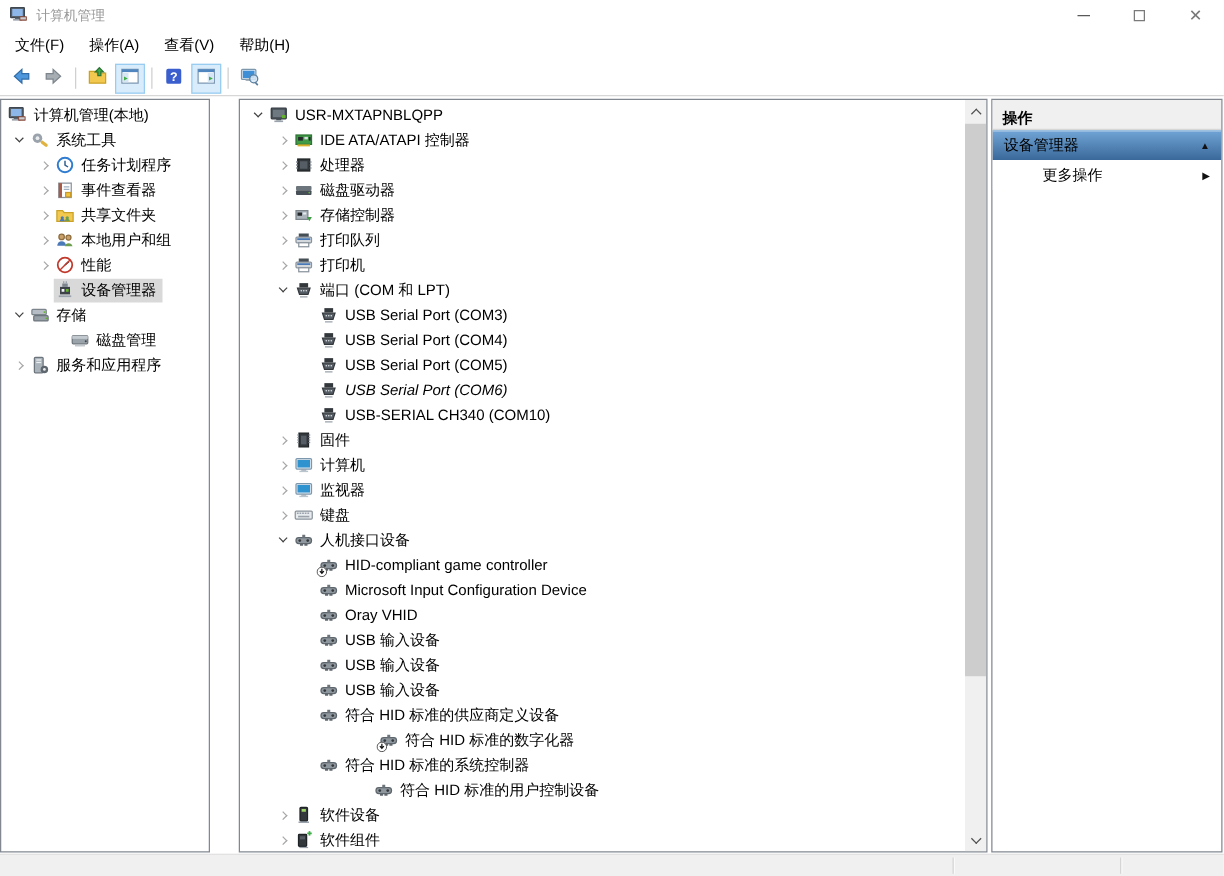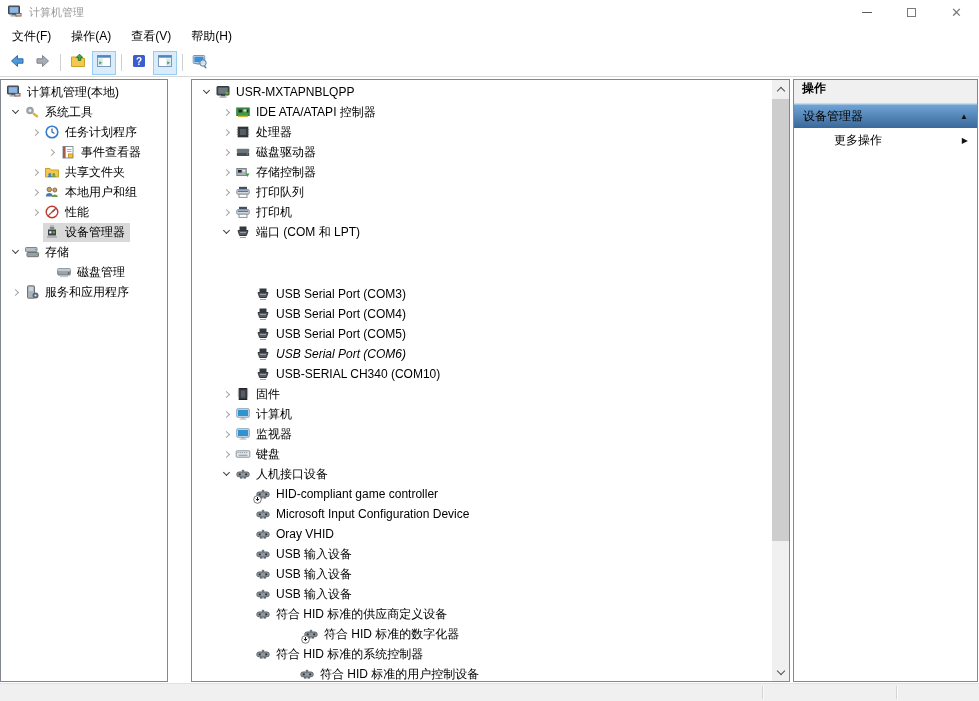--- a/index.html
+++ b/index.html
@@ -46,21 +46,21 @@
   .tree-label { padding-right:3px; }
   
   #vscroll { position:absolute; top:0; right:0; width:17px; height:100%; background:#f0f0f0; }
   .sb-btn { position:absolute; left:0; width:17px; height:17px; display:flex; align-items:center; justify-content:center; }
   .sb-up { top:0; } .sb-down { bottom:0; }
   .sb-chev { width:6px; height:6px; display:inline-block; border-right:1.4px solid #505050; border-bottom:1.4px solid #505050; }
   .sb-up .sb-chev { transform:rotate(-135deg); margin-top:4px; }
   .sb-down .sb-chev { transform:rotate(45deg); margin-bottom:4px; }
   #vthumb { position:absolute; left:0; top:19px; width:17px; height:442px; background:#cdcdcd; }
   
-  #actions-header { height:24px; background:var(--header-bg); border-bottom:1px solid #d7d7d7; display:flex; align-items:flex-start; padding-left:8px; font-weight:bold; }
+  #actions-header { height:24px; background:var(--header-bg); border-bottom:1px solid #d7d7d7; display:flex; align-items:flex-end; padding-left:8px; font-weight:bold; }
   #action-section { height:24px; background:linear-gradient(to bottom, var(--action-selected-top), var(--action-selected-bottom)); border-top:1px solid #9cc0e0; display:flex; align-items:center; padding:0 9px; color:#000; }
   #action-section .spacer, #more-actions .spacer { flex:1; }
   .tri { font-size:8px; color:#111; }
   #more-actions { height:24px; display:flex; align-items:center; padding:0 9px 0 40px; background:#fff; }
   
   #statusbar { position:absolute; left:0; right:0; top:683px; height:18px; background:#f0f0f0; border-top:1px solid #e2e2e2; }
   .status-sep { position:absolute; top:2px; bottom:2px; width:1px; background:#d5d5d5; box-shadow:1px 0 0 #fafafa; }
 </style>
 </head>
 <body>
@@ -187,21 +187,21 @@
         <span class="sel-wrap">
           <span class="tree-icon">
             <svg viewBox="0 0 16 16" width="16" height="16" xmlns="http://www.w3.org/2000/svg">
               <circle cx="8" cy="8" r="5.8" fill="#fff" stroke="#2f7cd0" stroke-width="1.6"></circle>
               <path d="M8 4.6 V8 l2.4 1.6" stroke="#2f618f" stroke-width="1.2" fill="none"></path>
             </svg>
           </span>
           <span class="tree-label">任务计划程序</span>
         </span>
       </div>
-      <div class="tree-row" style="padding-left: 10px; margin-left: 32px;">
+      <div class="tree-row" style="padding-left: 26px;">
         <span class="exp-slot">
           <span class="chev closed"></span>
         </span>
         <span class="sel-wrap">
           <span class="tree-icon">
             <svg viewBox="0 0 16 16" width="16" height="16" xmlns="http://www.w3.org/2000/svg">
               <rect x="3" y="2.5" width="10" height="11.5" fill="#fff" stroke="#8a939c"></rect>
               <rect x="3" y="2.5" width="2.6" height="11.5" fill="#a85c47"></rect>
               <rect x="7" y="5" width="4.5" height="1" fill="#9fb0c0"></rect>
               <rect x="7" y="7" width="4.5" height="1" fill="#9fb0c0"></rect>
@@ -456,21 +456,21 @@
               <path d="M3 6.5 h10 l-1.6 5 H4.6 z" fill="#565d64" stroke="#33383d"></path>
               <circle cx="6" cy="8.5" r="0.6" fill="#e8ecef"></circle>
               <circle cx="8" cy="8.5" r="0.6" fill="#e8ecef"></circle>
               <circle cx="10" cy="8.5" r="0.6" fill="#e8ecef"></circle>
               <rect x="5" y="13" width="6" height="1" fill="#9aa3ab"></rect>
             </svg>
           </span>
           <span class="tree-label">端口 (COM 和 LPT)</span>
         </span>
       </div>
-      <div class="tree-row" style="padding-left: 46px; margin-top: 42px;">
+      <div class="tree-row" style="padding-left: 46px;">
         <span class="exp-slot"></span>
         <span class="sel-wrap">
           <span class="tree-icon">
             <svg viewBox="0 0 16 16" width="16" height="16" xmlns="http://www.w3.org/2000/svg">
               <rect x="4.5" y="2.5" width="7" height="3.5" fill="#33383d"></rect>
               <path d="M3 6.5 h10 l-1.6 5 H4.6 z" fill="#565d64" stroke="#33383d"></path>
               <circle cx="6" cy="8.5" r="0.6" fill="#e8ecef"></circle>
               <circle cx="8" cy="8.5" r="0.6" fill="#e8ecef"></circle>
               <circle cx="10" cy="8.5" r="0.6" fill="#e8ecef"></circle>
               <rect x="5" y="13" width="6" height="1" fill="#9aa3ab"></rect>

